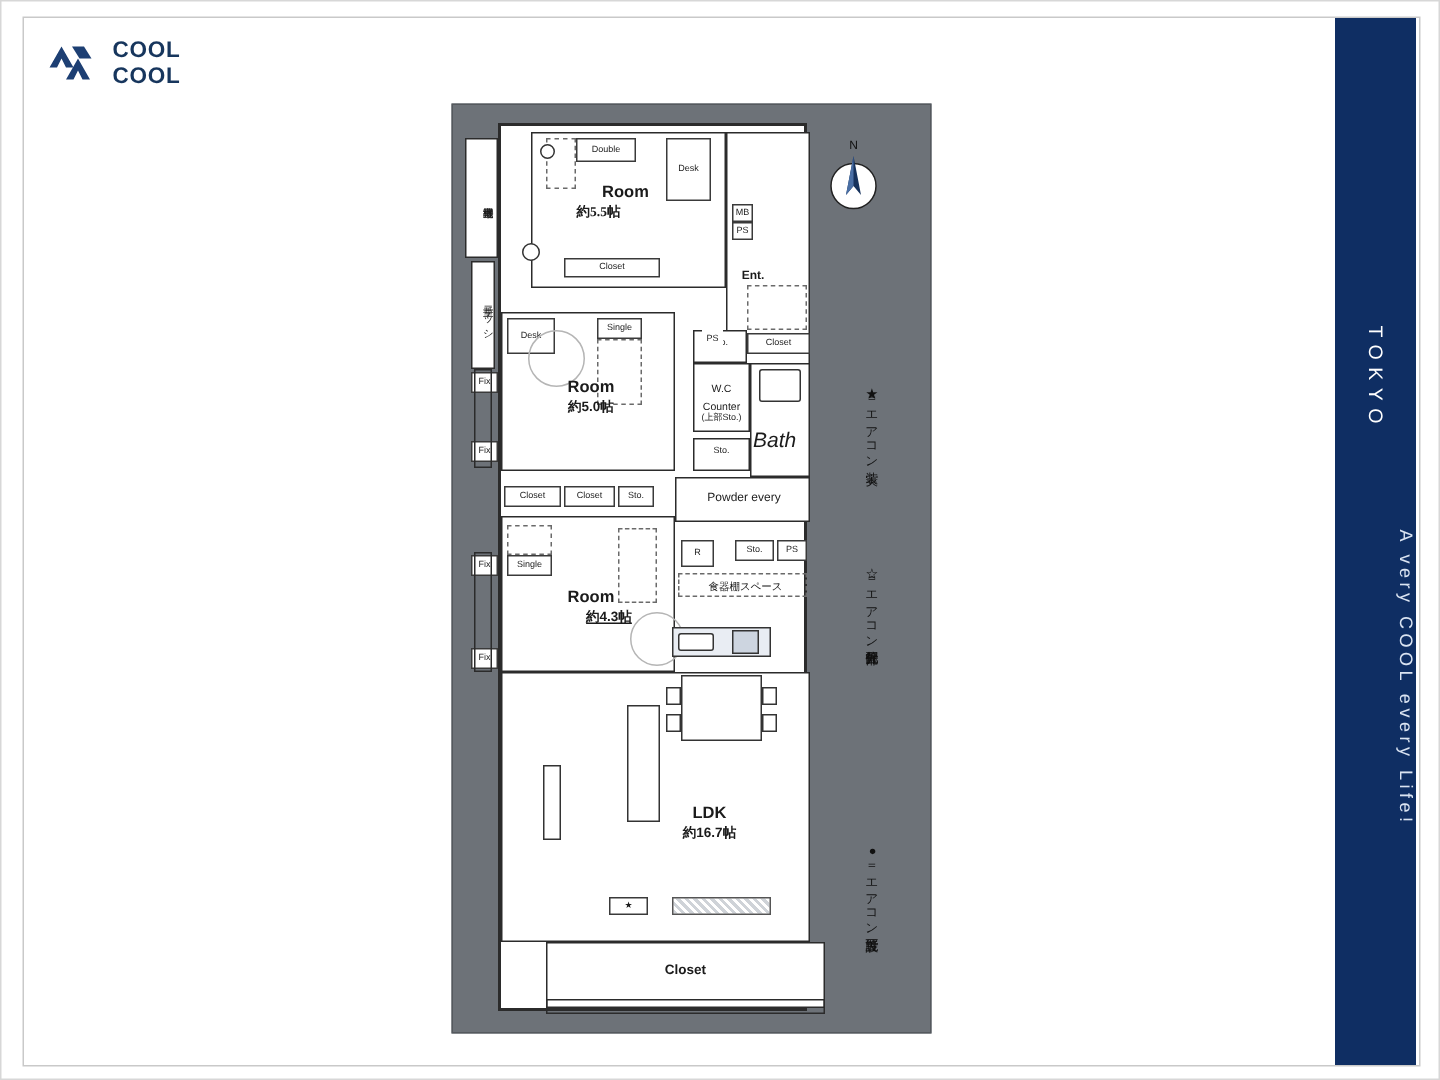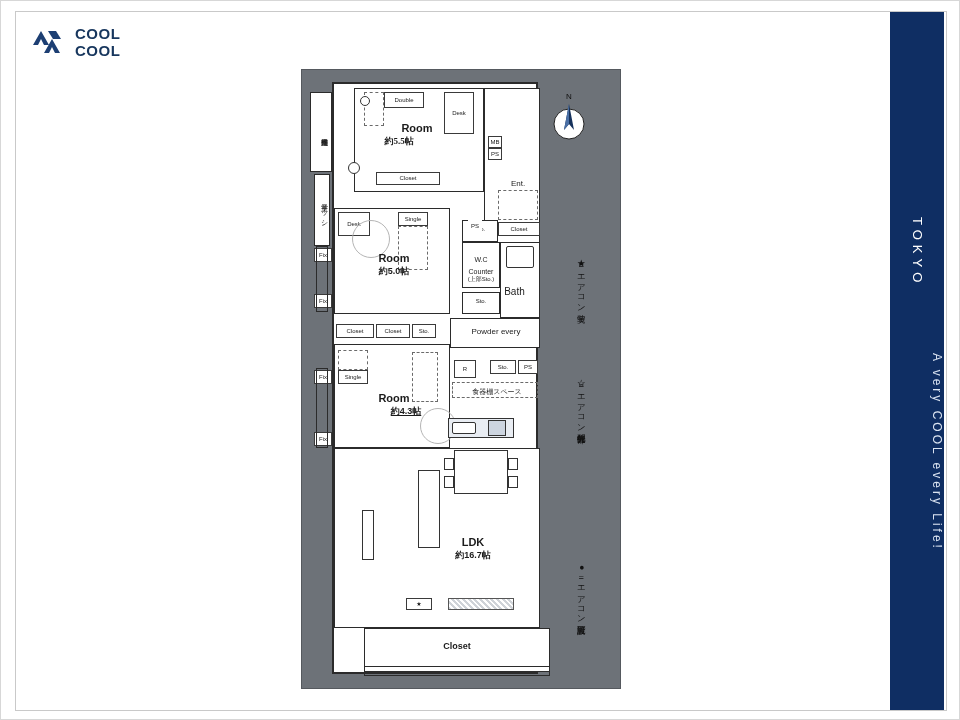--- a/index.html
+++ b/index.html
@@ -165,38 +165,38 @@
 
       <div class="rm" style="left:32px;top:274px;width:116px;height:104px;"></div>
       <div class="tinybox" style="left:36px;top:300px;width:30px;height:14px;">Single</div>
       <div class="dash" style="left:36px;top:280px;width:30px;height:20px;"></div>
       <div class="dash" style="left:110px;top:282px;width:26px;height:50px;"></div>
       <div class="lbl big" style="left:46px;top:322px;width:92px;">Room</div>
       <div class="lbl mid" style="left:58px;top:336px;width:92px;text-decoration:underline;">約4.3帖</div>
       <div class="arc" style="left:118px;top:338px;width:34px;height:34px;border-color:#b5b5b5;"></div>
 
       <div class="rm" style="left:182px;top:18px;width:56px;height:180px;"></div>
-      <div class="tiny" style="left:194px;top:110px;width:44px;font-size:8px;">Ent.</div>
+      <div class="tiny" style="left:178px;top:110px;width:44px;font-size:8px;font-weight:bold;">Ent.</div>
       <div class="tinybox" style="left:186px;top:66px;width:14px;height:12px;">MB</div>
       <div class="tinybox" style="left:186px;top:78px;width:14px;height:12px;">PS</div>
       <div class="tinybox" style="left:196px;top:152px;width:42px;height:14px;">Closet</div>
       <div class="dash" style="left:196px;top:120px;width:40px;height:30px;"></div>
 
       <div class="rm" style="left:160px;top:150px;width:36px;height:22px;"></div>
       <div class="tiny" style="left:162px;top:156px;width:32px;">Sto.</div>
       <div class="tinybox" style="left:166px;top:150px;width:14px;height:12px;background:#fff;border:none;">PS</div>
 
       <div class="rm" style="left:160px;top:172px;width:38px;height:46px;"></div>
       <div class="tiny" style="left:162px;top:186px;width:34px;font-size:7px;">W.C</div>
       <div class="tiny" style="left:158px;top:198px;width:42px;font-size:7px;">Counter</div>
       <div class="tiny" style="left:156px;top:206px;width:46px;font-size:6px;">(上部Sto.)</div>
 
       <div class="rm" style="left:198px;top:172px;width:40px;height:76px;"></div>
       <div class="sink" style="left:204px;top:176px;width:28px;height:22px;"></div>
-      <div class="tiny" style="left:200px;top:216px;width:25px;font-size:10px;">Bath</div>
+      <div class="tiny" style="left:200px;top:216px;width:25px;font-size:14px;font-style:italic;">Bath</div>
 
       <div class="rm" style="left:160px;top:222px;width:38px;height:22px;"></div>
       <div class="tiny" style="left:162px;top:228px;width:34px;">Sto.</div>
 
       <div class="rm" style="left:148px;top:248px;width:90px;height:30px;"></div>
       <div class="tiny" style="left:152px;top:258px;width:84px;font-size:8px;">Powder every</div>
 
       <div class="tinybox" style="left:152px;top:290px;width:22px;height:18px;">R</div>
       <div class="tinybox" style="left:188px;top:290px;width:26px;height:14px;">Sto.</div>
       <div class="tinybox" style="left:216px;top:290px;width:20px;height:14px;">PS</div>

